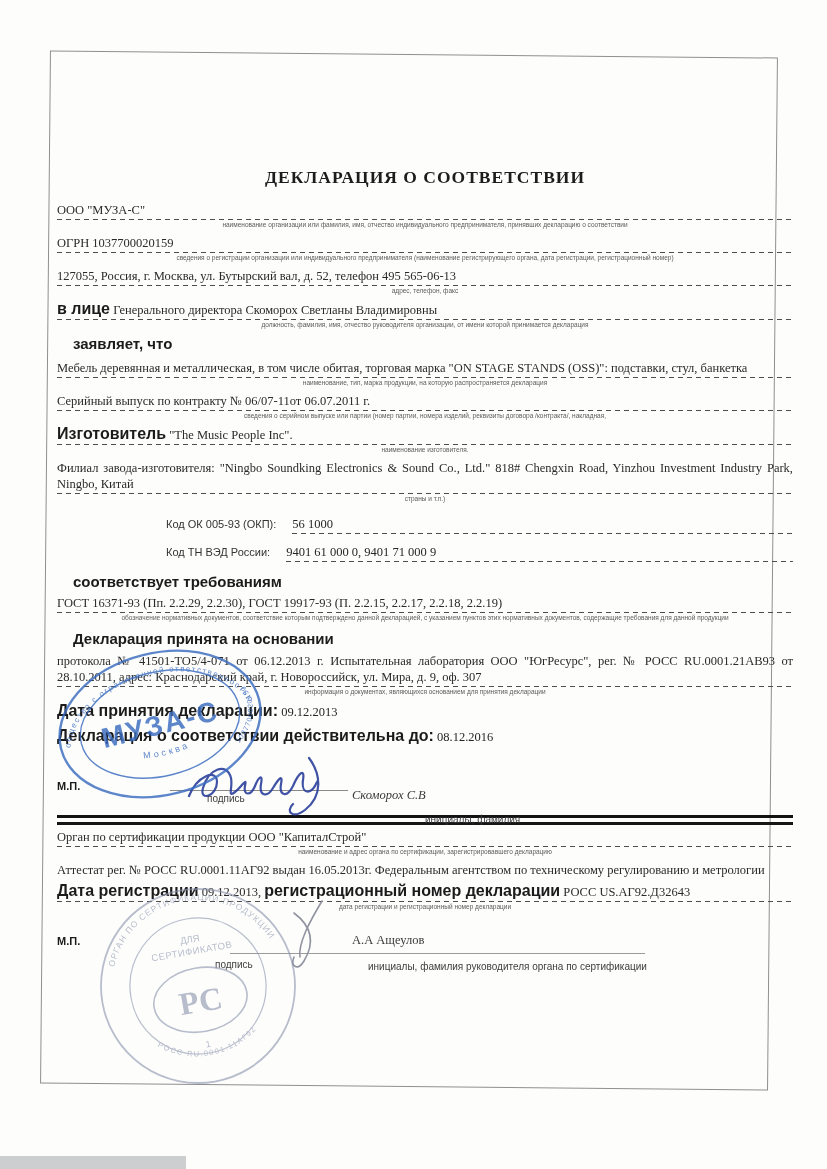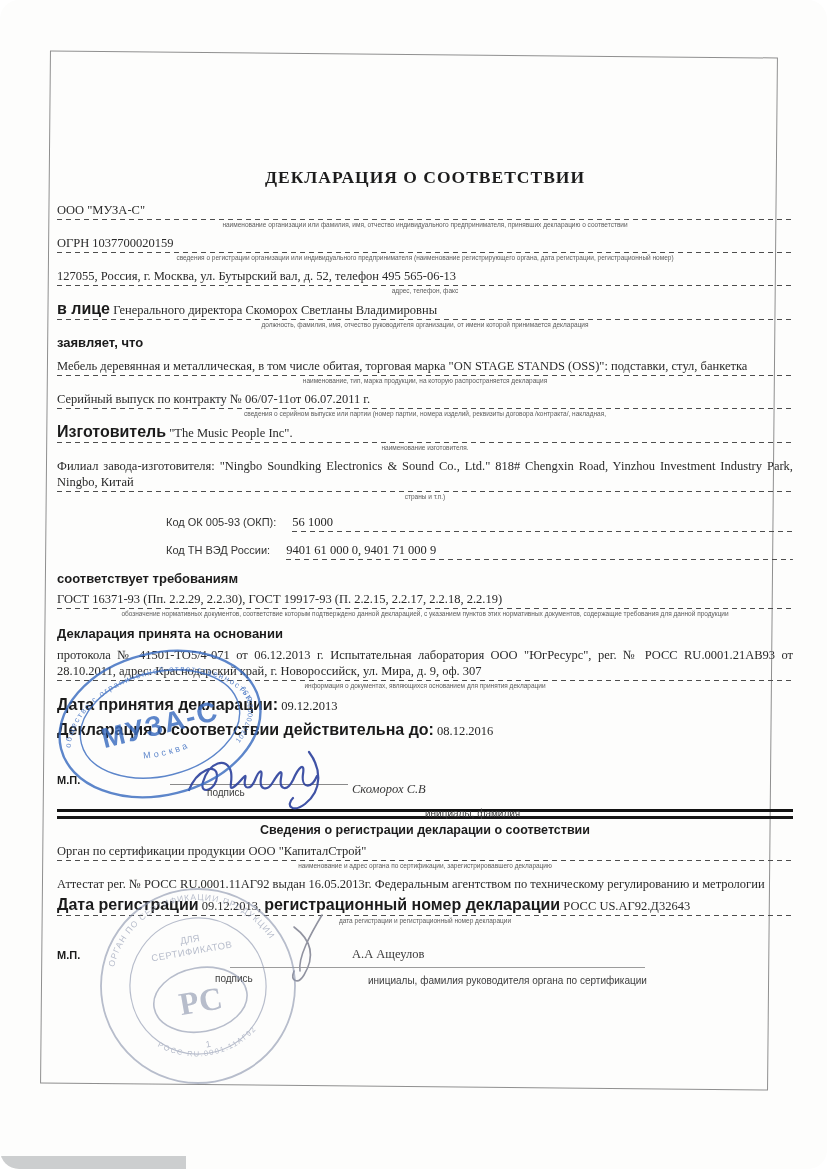--- a/index.html
+++ b/index.html
@@ -1,32 +1,32 @@
 <!DOCTYPE html>
 <html lang="ru"><head>
 <meta charset="utf-8">
 <style>
   html,body{margin:0;padding:0;background:#ffffff;}
   .page{position:relative;width:827px;height:1169px;background:#fdfdfc;overflow:hidden;
-        font-family:"Liberation Serif","DejaVu Serif",serif;color:#262626;border-radius:19px;}
+        font-family:"Liberation Serif","DejaVu Serif",serif;color:#262626;}
   .page-border{position:absolute;left:45px;top:54px;width:726px;height:1031px;
         border:1.4px solid #8f8f8f;transform:rotate(0.55deg);}
   .content{position:absolute;left:57px;top:167px;width:736px;}
   .doc-title{font-size:17.5px;font-weight:bold;text-align:center;letter-spacing:1px;
         margin:0 0 14px 0;color:#1c1c1c;}
   .value{font-size:12.5px;line-height:16px;color:#2a2a2a;}
   .underlined{background:repeating-linear-gradient(90deg,#4d4d4d 0 5px,transparent 5px 9px)
         bottom/100% 1px no-repeat;padding-bottom:2px;}
   .caption{font-family:"Liberation Sans","DejaVu Sans",sans-serif;font-size:6.5px;
         line-height:8px;color:#5c5c5c;text-align:center;margin-top:1px;}
   .field{margin-bottom:6px;}
   .lbl{font-family:"Liberation Sans","DejaVu Sans",sans-serif;font-size:16px;
         font-weight:bold;color:#1b1b1b;}
-  .standalone-lbl{font-family:"Liberation Sans","DejaVu Sans",sans-serif;font-size:13px;
-        font-weight:bold;color:#1b1b1b;margin:4px 0 8px 0;}
+  .standalone-lbl{font-family:"Liberation Sans","DejaVu Sans",sans-serif;font-size:15px;
+        font-weight:bold;color:#1b1b1b;margin:4px 0 8px 16px;}
   .just{text-align:justify;}
   .code-row{display:flex;align-items:baseline;padding-left:85px;margin-bottom:11px;}
   .code-label{font-family:"Liberation Sans","DejaVu Sans",sans-serif;font-size:11px;
         color:#333;white-space:nowrap;padding-left:24px;}
   .code-value{flex:1;margin-left:16px;font-size:12.5px;}
   .plain-row{margin-bottom:7px;font-size:12.5px;}
   .double-rule{height:4px;border-top:3.5px solid #121212;border-bottom:3px solid #161616;
         margin:5px 0 4px 0;}
   .section-title{font-family:"Liberation Sans","DejaVu Sans",sans-serif;font-size:12.5px;
         font-weight:bold;text-align:center;color:#1b1b1b;margin:2px 0 6px 0;}
@@ -145,21 +145,20 @@
                  C96,26 100,22 98,32 C96,44 104,46 110,34 C116,20 122,16 120,28 C118,42 128,44 134,30
                  M126,6 C138,22 140,44 122,58 C110,67 102,60 110,52" fill="none" stroke="#2a3f9b" stroke-width="2.2" stroke-linecap="round" opacity="0.9"></path>
       </svg>
       <span class="sig-name" style="left:295px;top:36px;font-style:italic;">Скоморох С.В</span>
       <span class="sig-caption" style="left:150px;top:41px;">подпись</span>
       <span class="sig-caption" style="left:368px;top:62px;">инициалы, фамилия</span>
     </div>
 
     <div class="double-rule"></div>
 
-    <div class="section-title">Сведения о регистрации декларации о соответствии</div>
 
     <div class="field">
       <div class="value underlined">Орган по сертификации продукции ООО "КапиталСтрой"</div>
       <div class="caption">наименование и адрес органа по сертификации, зарегистрировавшего декларацию</div>
     </div>
 
     <div class="value just">Аттестат рег. № РОСС RU.0001.11АГ92 выдан 16.05.2013г. Федеральным агентством по техническому регулированию и метрологии</div>
 
     <div class="field" style="margin-top:5px;">
       <div class="value underlined">

